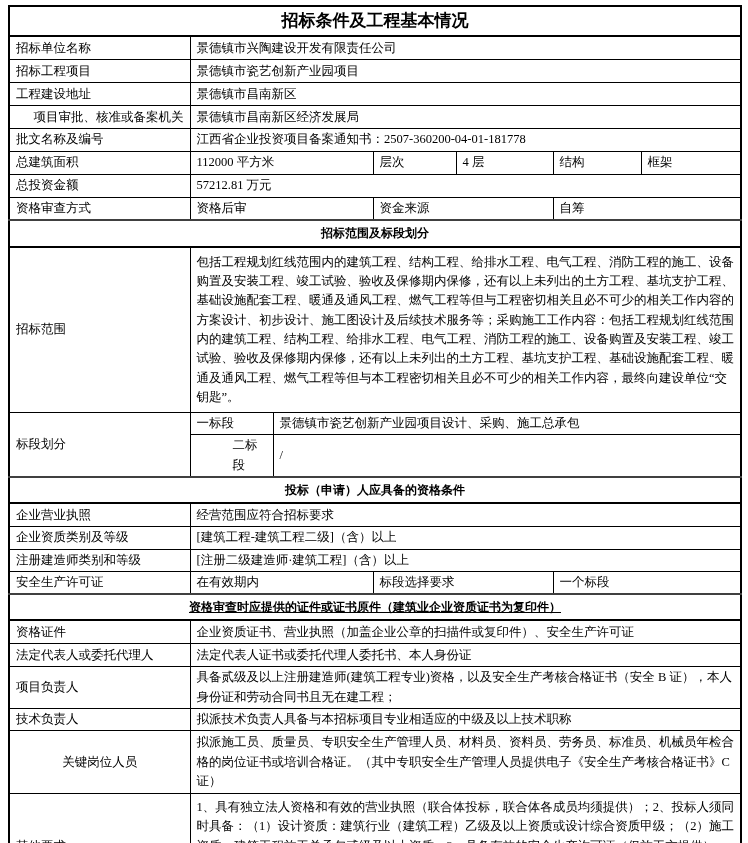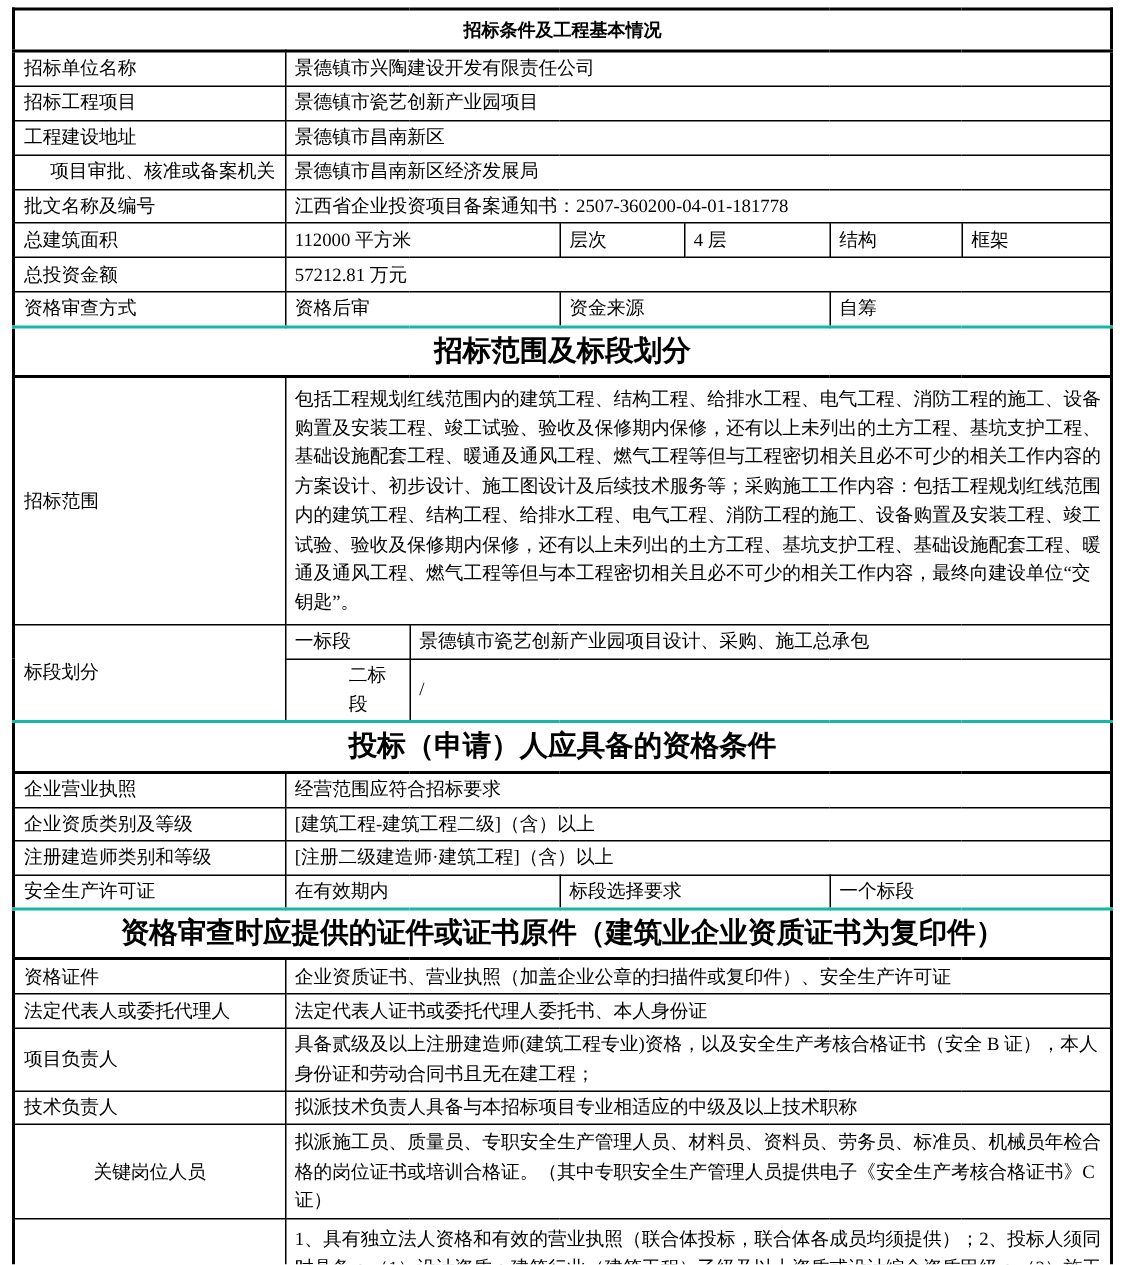--- a/index.html
+++ b/index.html
@@ -34,30 +34,30 @@
   }
   td.label-cell {
     text-align: left;
   }
   td.value-cell {
     text-align: left;
   }
   tr.title-row td {
     text-align: center;
     font-weight: bold;
-    font-size: 12px;
+    font-size: 17px;
     padding: 1px 0;
     border-bottom: 2px solid #000000;
   }
   tr.section-row td {
     text-align: center;
     font-weight: bold;
-    font-size: 19px;
+    font-size: 12px;
     padding: 1px 0;
-    border-top: 2px solid #14b8a6;
+    border-top: 2px solid #404040;
     border-bottom: 2px solid #000000;
   }
   td.multiline {
     line-height: 20px;
     vertical-align: middle;
   }
 </style>
 </head>
 <body>
 
@@ -153,21 +153,21 @@
       <td class="value-cell" colspan="6">[注册二级建造师·建筑工程]（含）以上</td>
     </tr>
     <tr>
       <td class="label-cell" style="height:19px;">安全生产许可证</td>
       <td class="value-cell" colspan="2">在有效期内</td>
       <td class="label-cell" colspan="2">标段选择要求</td>
       <td class="value-cell" colspan="2">一个标段</td>
     </tr>
 
     <tr class="section-row">
-      <td colspan="7" style="height:22px;">资格审查时应提供的证件或证书原件（建筑业企业资质证书为复印件）</td>
+      <td colspan="7" style="height:22px;text-decoration:underline;">资格审查时应提供的证件或证书原件（建筑业企业资质证书为复印件）</td>
     </tr>
     <tr>
       <td class="label-cell" style="height:20px;">资格证件</td>
       <td class="value-cell" colspan="6">企业资质证书、营业执照（加盖企业公章的扫描件或复印件）、安全生产许可证</td>
     </tr>
     <tr>
       <td class="label-cell" style="height:20px;">法定代表人或委托代理人</td>
       <td class="value-cell" colspan="6">法定代表人证书或委托代理人委托书、本人身份证</td>
     </tr>
     <tr>

